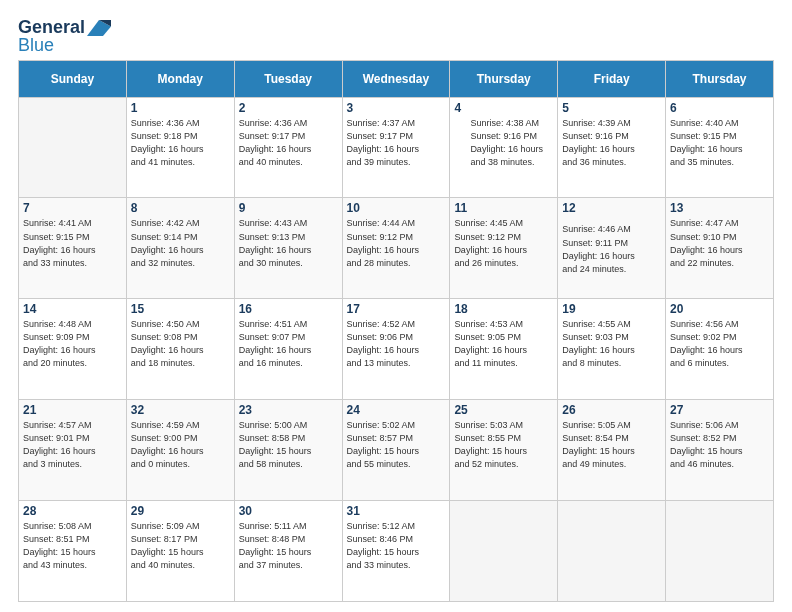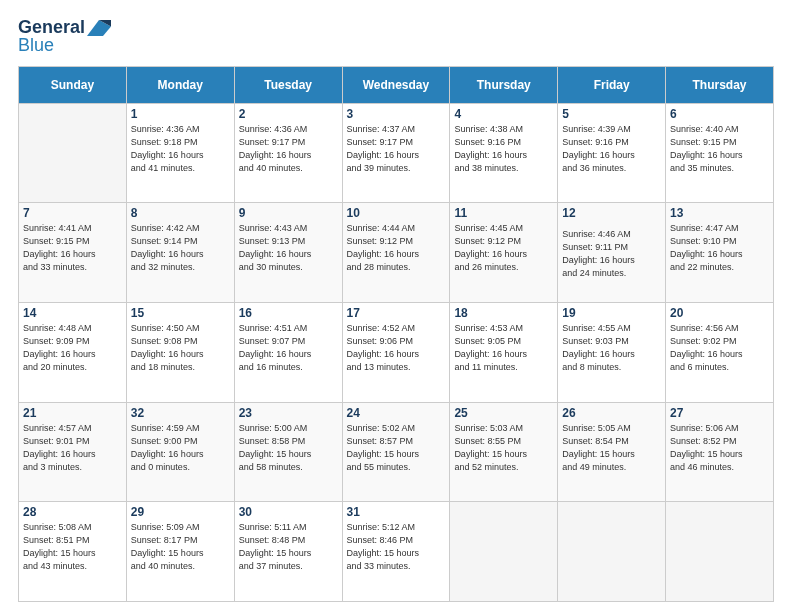--- a/index.html
+++ b/index.html
@@ -14,21 +14,21 @@
       width: 792px;
       height: 612px;
       padding: 18px 18px 10px 18px;
       display: flex;
       flex-direction: column;
     }
     .header {
       display: flex;
       justify-content: space-between;
       align-items: flex-start;
-      margin-bottom: 10px;
+      margin-bottom: 4px;
     }
     .logo {
       display: flex;
       flex-direction: column;
       align-items: flex-start;
     }
     .logo-text {
       font-size: 18px;
       font-weight: bold;
       color: #1a3a5c;
@@ -157,21 +157,21 @@
           </td>
           <td>
             <span class="day-num">3</span>
             <div class="day-info" style="white-space: pre-line;">Sunrise: 4:37 AM
 Sunset: 9:17 PM
 Daylight: 16 hours
 and 39 minutes.</div>
           </td>
           <td>
             <span class="day-num">4</span>
-            <div class="day-info" style="white-space: pre-line;">Sunrise: 4:38 AM
+            <div class="day-info" style="white-space: pre-line; margin-left: 16px;">Sunrise: 4:38 AM
 Sunset: 9:16 PM
 Daylight: 16 hours
 and 38 minutes.</div>
           </td>
           <td>
             <span class="day-num">5</span>
             <div class="day-info" style="white-space: pre-line;">Sunrise: 4:39 AM
 Sunset: 9:16 PM
 Daylight: 16 hours
 and 36 minutes.</div>

